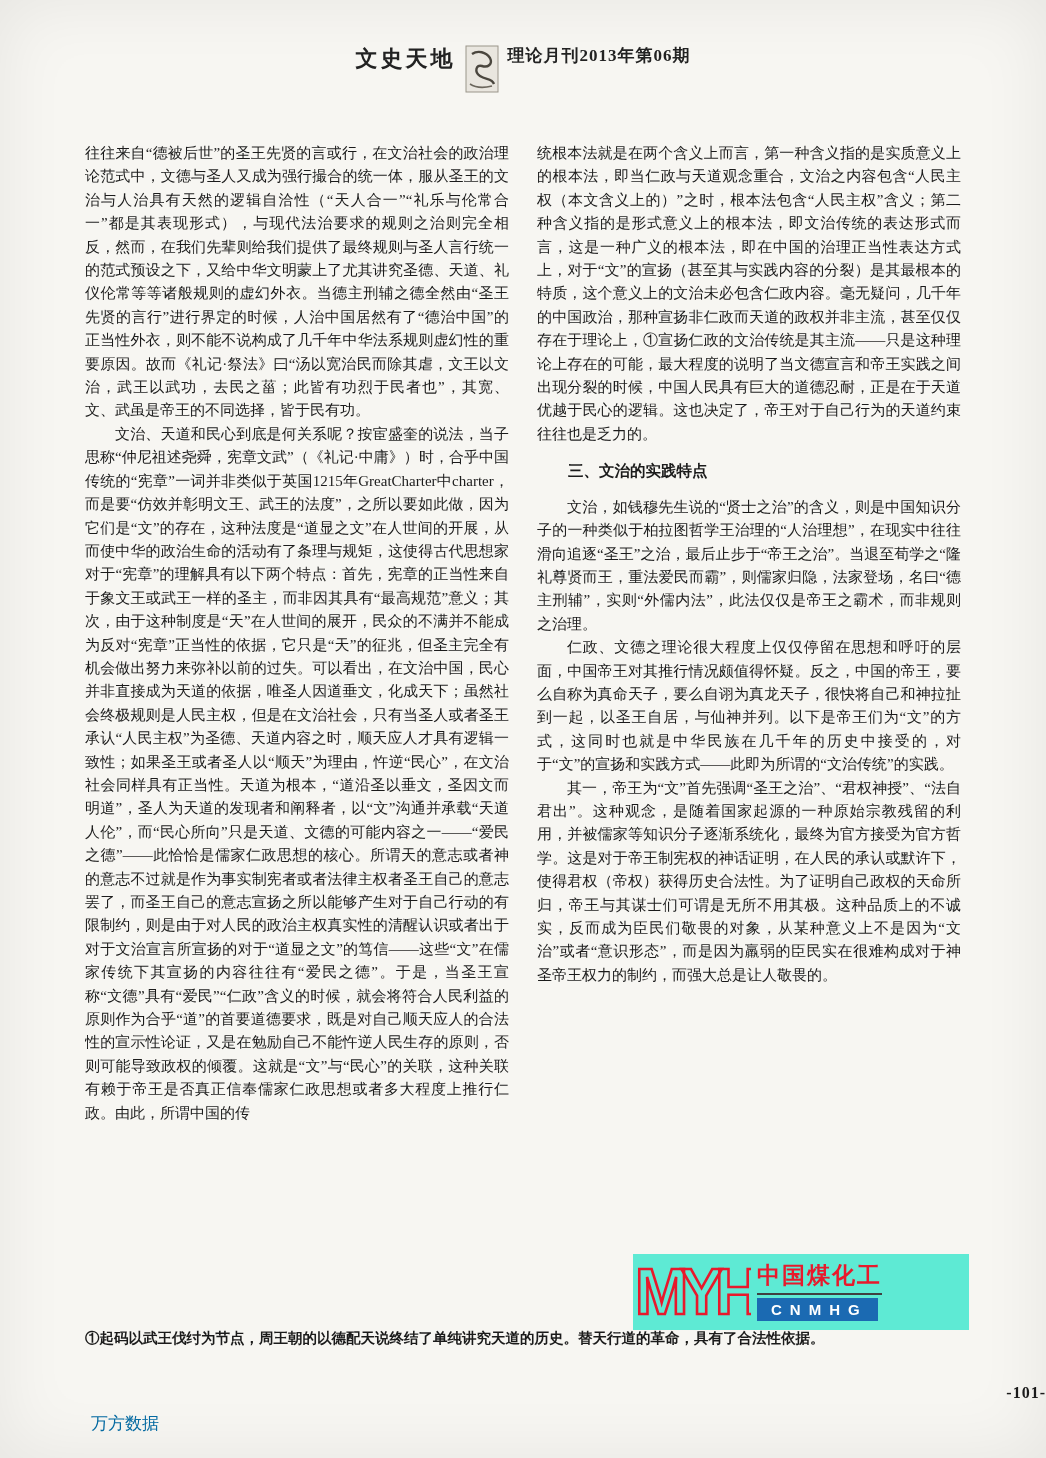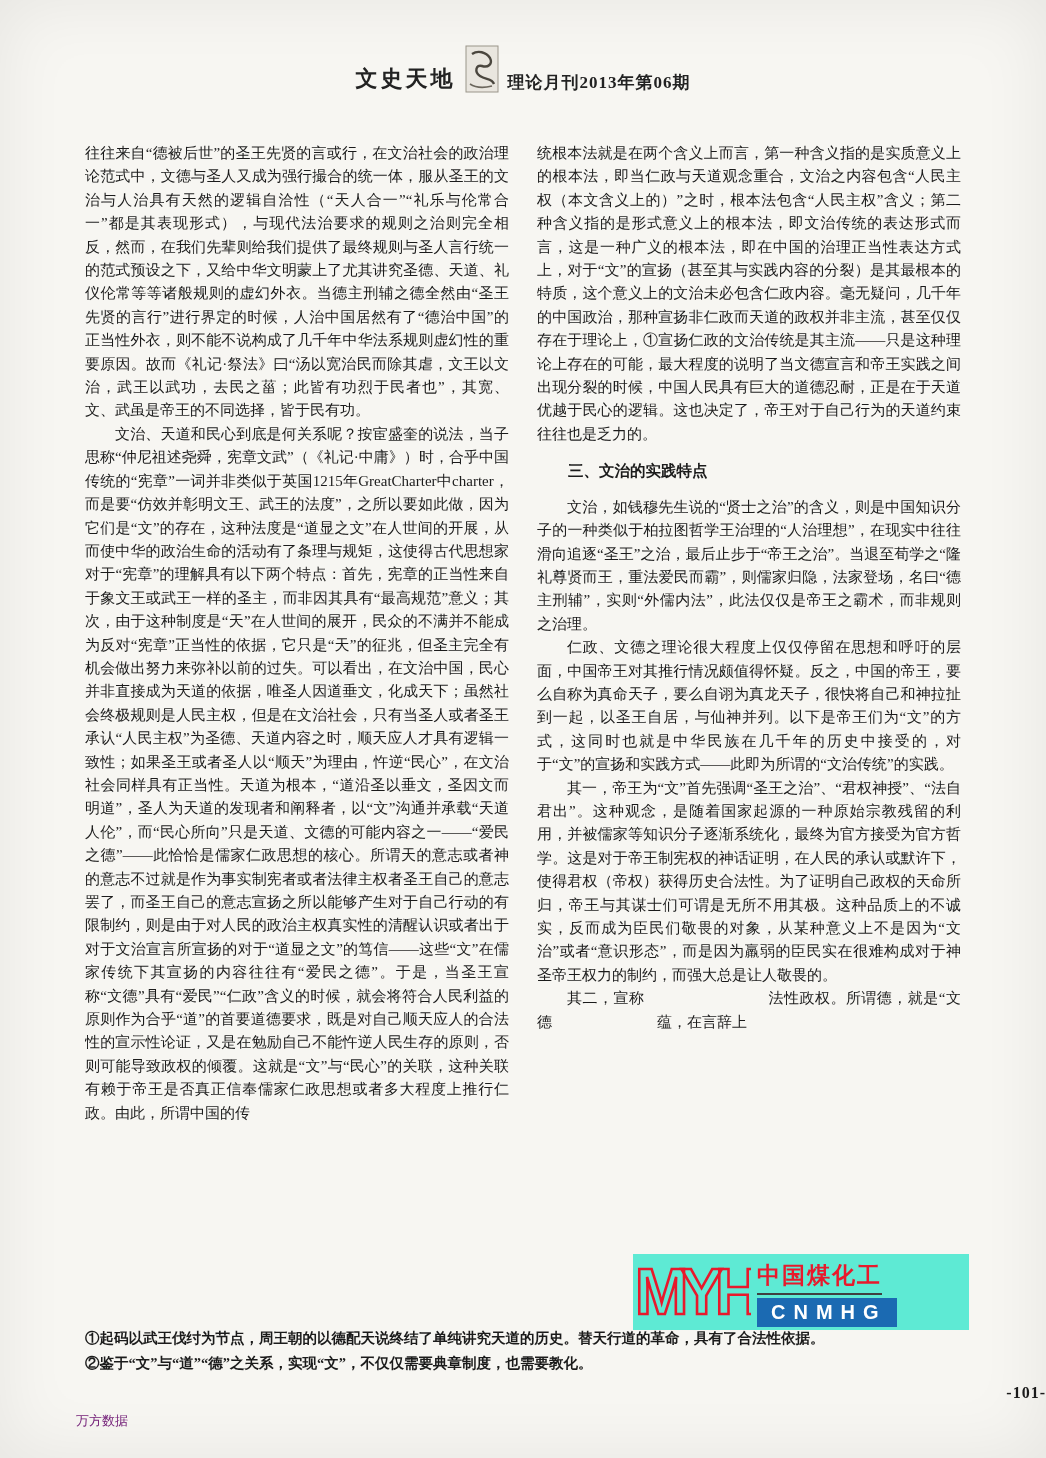--- a/index.html
+++ b/index.html
@@ -9,21 +9,21 @@
     margin:0 auto;
     background:#f7f6f2;
     box-shadow:inset 0 0 70px rgba(0,0,0,0.07);
     font-family:"Liberation Serif","DejaVu Serif",serif;
     color:#1b1b1b;
     overflow:hidden;
   }
   
   .header{
     position:absolute;top:44px;left:0;width:100%;
-    display:flex;justify-content:center;align-items:flex-end;gap:8px;
+    display:flex;justify-content:center;align-items:flex-start;gap:8px;
   }
   .journal-name{
     font-size:22px;font-weight:bold;letter-spacing:3px;color:#222;
   }
   .logo{display:inline-block;width:36px;height:50px;}
   .issue-info{
     font-size:17px;font-weight:bold;color:#222;letter-spacing:1px;
   }
   
   .col{
@@ -42,40 +42,40 @@
   .footnotes{
     position:absolute;left:85px;top:1326px;width:876px;
     font-size:14.5px;font-weight:bold;line-height:25px;text-align:justify;
   }
   .footnotes p{margin:0;}
   .page-number{
     position:absolute;top:1384px;left:0;width:100%;
     text-align:right;font-size:16px;font-weight:bold;letter-spacing:1px;
   }
   .wanfang{
-    position:absolute;left:76px;top:1412px;
-    font-size:13px;color:#701a75;font-family:"Liberation Sans","DejaVu Sans",sans-serif;
+    position:absolute;left:91px;top:1412px;
+    font-size:17px;color:#0369a1;font-family:"Liberation Sans","DejaVu Sans",sans-serif;
   }
   
   .watermark{
     position:absolute;left:633px;top:1254px;width:336px;height:76px;
     background:#5eead4;
     display:flex;align-items:flex-start;gap:6px;
   }
   .wm-letters{flex:0 0 auto;}
   .wm-right{display:flex;flex-direction:column;align-items:flex-start;gap:3px;padding-top:6px;}
   .wm-cn{
     font-size:23px;font-weight:bold;color:#e8192c;
     border-bottom:2px solid #404040;padding-bottom:2px;letter-spacing:2px;
     font-family:"Liberation Sans","DejaVu Sans",sans-serif;
   }
   .wm-bar{
     background:#1b6ab2;color:#ffffff;
     font-family:"Liberation Sans","DejaVu Sans",sans-serif;
-    font-size:20px;font-weight:bold;letter-spacing:8px;
+    font-size:15px;font-weight:bold;letter-spacing:8px;
     padding:3px 10px 3px 14px;
   }
 </style>
 </head>
 <body>
 
 <div class="page">
 
   <div class="header">
     <span class="journal-name">文史天地</span>
@@ -93,37 +93,35 @@
     <p class="no-indent">往往来自“德被后世”的圣王先贤的言或行，在文治社会的政治理论范式中，文德与圣人又成为强行撮合的统一体，服从圣王的文治与人治具有天然的逻辑自洽性（“天人合一”“礼乐与伦常合一”都是其表现形式），与现代法治要求的规则之治则完全相反，然而，在我们先辈则给我们提供了最终规则与圣人言行统一的范式预设之下，又给中华文明蒙上了尤其讲究圣德、天道、礼仪伦常等等诸般规则的虚幻外衣。当德主刑辅之德全然由“圣王先贤的言行”进行界定的时候，人治中国居然有了“德治中国”的正当性外衣，则不能不说构成了几千年中华法系规则虚幻性的重要原因。故而《礼记·祭法》曰“汤以宽治民而除其虐，文王以文治，武王以武功，去民之菑；此皆有功烈于民者也”，其宽、文、武虽是帝王的不同选择，皆于民有功。</p>
     <p>文治、天道和民心到底是何关系呢？按宦盛奎的说法，当子思称“仲尼祖述尧舜，宪章文武”（《礼记·中庸》）时，合乎中国传统的“宪章”一词并非类似于英国1215年GreatCharter中charter，而是要“仿效并彰明文王、武王的法度”，之所以要如此做，因为它们是“文”的存在，这种法度是“道显之文”在人世间的开展，从而使中华的政治生命的活动有了条理与规矩，这使得古代思想家对于“宪章”的理解具有以下两个特点：首先，宪章的正当性来自于象文王或武王一样的圣主，而非因其具有“最高规范”意义；其次，由于这种制度是“天”在人世间的展开，民众的不满并不能成为反对“宪章”正当性的依据，它只是“天”的征兆，但圣主完全有机会做出努力来弥补以前的过失。可以看出，在文治中国，民心并非直接成为天道的依据，唯圣人因道垂文，化成天下；虽然社会终极规则是人民主权，但是在文治社会，只有当圣人或者圣王承认“人民主权”为圣德、天道内容之时，顺天应人才具有逻辑一致性；如果圣王或者圣人以“顺天”为理由，忤逆“民心”，在文治社会同样具有正当性。天道为根本，“道沿圣以垂文，圣因文而明道”，圣人为天道的发现者和阐释者，以“文”沟通并承载“天道人伦”，而“民心所向”只是天道、文德的可能内容之一——“爱民之德”——此恰恰是儒家仁政思想的核心。所谓天的意志或者神的意志不过就是作为事实制宪者或者法律主权者圣王自己的意志罢了，而圣王自己的意志宣扬之所以能够产生对于自己行动的有限制约，则是由于对人民的政治主权真实性的清醒认识或者出于对于文治宣言所宣扬的对于“道显之文”的笃信——这些“文”在儒家传统下其宣扬的内容往往有“爱民之德”。于是，当圣王宣称“文德”具有“爱民”“仁政”含义的时候，就会将符合人民利益的原则作为合乎“道”的首要道德要求，既是对自己顺天应人的合法性的宣示性论证，又是在勉励自己不能忤逆人民生存的原则，否则可能导致政权的倾覆。这就是“文”与“民心”的关联，这种关联有赖于帝王是否真正信奉儒家仁政思想或者多大程度上推行仁政。由此，所谓中国的传</p>
   </div>
 
   <div class="col col-right">
     <p class="no-indent">统根本法就是在两个含义上而言，第一种含义指的是实质意义上的根本法，即当仁政与天道观念重合，文治之内容包含“人民主权（本文含义上的）”之时，根本法包含“人民主权”含义；第二种含义指的是形式意义上的根本法，即文治传统的表达形式而言，这是一种广义的根本法，即在中国的治理正当性表达方式上，对于“文”的宣扬（甚至其与实践内容的分裂）是其最根本的特质，这个意义上的文治未必包含仁政内容。毫无疑问，几千年的中国政治，那种宣扬非仁政而天道的政权并非主流，甚至仅仅存在于理论上，①宣扬仁政的文治传统是其主流——只是这种理论上存在的可能，最大程度的说明了当文德宣言和帝王实践之间出现分裂的时候，中国人民具有巨大的道德忍耐，正是在于天道优越于民心的逻辑。这也决定了，帝王对于自己行为的天道约束往往也是乏力的。</p>
     <h3 class="section-heading">三、文治的实践特点</h3>
     <p>文治，如钱穆先生说的“贤士之治”的含义，则是中国知识分子的一种类似于柏拉图哲学王治理的“人治理想”，在现实中往往滑向追逐“圣王”之治，最后止步于“帝王之治”。当退至荀学之“隆礼尊贤而王，重法爱民而霸”，则儒家归隐，法家登场，名曰“德主刑辅”，实则“外儒内法”，此法仅仅是帝王之霸术，而非规则之治理。</p>
     <p>仁政、文德之理论很大程度上仅仅停留在思想和呼吁的层面，中国帝王对其推行情况颇值得怀疑。反之，中国的帝王，要么自称为真命天子，要么自诩为真龙天子，很快将自己和神拉扯到一起，以圣王自居，与仙神并列。以下是帝王们为“文”的方式，这同时也就是中华民族在几千年的历史中接受的，对于“文”的宣扬和实践方式——此即为所谓的“文治传统”的实践。</p>
     <p>其一，帝王为“文”首先强调“圣王之治”、“君权神授”、“法自君出”。这种观念，是随着国家起源的一种原始宗教残留的利用，并被儒家等知识分子逐渐系统化，最终为官方接受为官方哲学。这是对于帝王制宪权的神话证明，在人民的承认或默许下，使得君权（帝权）获得历史合法性。为了证明自己政权的天命所归，帝王与其谋士们可谓是无所不用其极。这种品质上的不诚实，反而成为臣民们敬畏的对象，从某种意义上不是因为“文治”或者“意识形态”，而是因为羸弱的臣民实在很难构成对于神圣帝王权力的制约，而强大总是让人敬畏的。</p>
-    <p>其二，宣称　　　　　　　　法性政权。所谓德，就是“文德　　　　　　　蕴，在言辞上</p>
   </div>
 
   <div class="watermark">
     <span class="wm-letters">
       <svg width="118" height="76" viewBox="0 0 118 76">
         <text x="2" y="60" font-size="64" font-weight="bold" font-family="Liberation Sans, DejaVu Sans, sans-serif" fill="none" stroke="#e8192c" stroke-width="2.6" letter-spacing="-8">MYH</text>
       </svg>
     </span>
     <span class="wm-right">
       <span class="wm-cn">中国煤化工</span>
       <span class="wm-bar">CNMHG</span>
     </span>
   </div>
 
   <div class="footnotes">
     <p>①起码以武王伐纣为节点，周王朝的以德配天说终结了单纯讲究天道的历史。替天行道的革命，具有了合法性依据。</p>
-    <p>②鉴于“文”与“道”“德”之关系，实现“文”，不仅仅需要典章制度，也需要教化。</p>
   </div>
 
   <div class="page-number">-101-</div>
 
   <div class="wanfang">万方数据</div>
 
 </div>
 
 </body></html>

